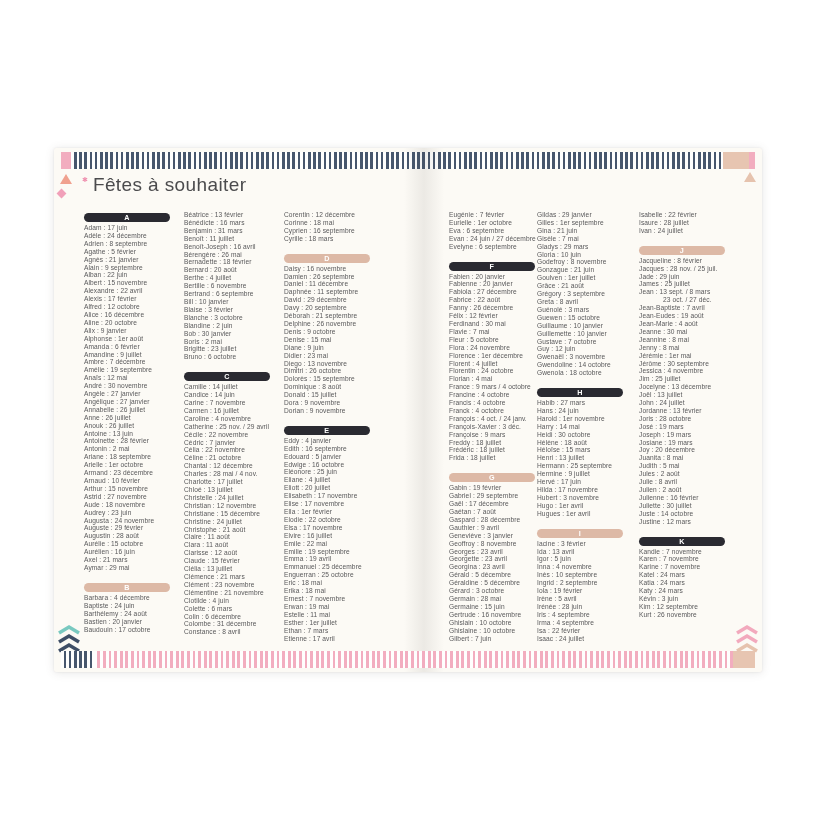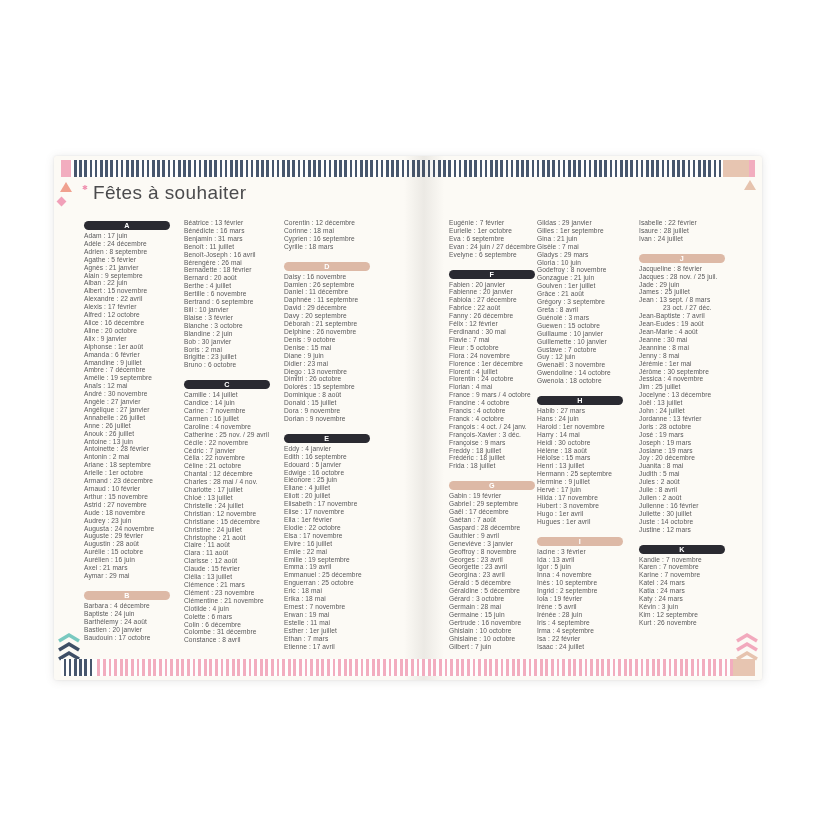--- a/index.html
+++ b/index.html
@@ -5,21 +5,21 @@
   :root{
     --paper:#fcfaf5; --pill_dark:#2a2a31; --pill_tan:#ddb9a6; --text:#58585a;
     --title:#4b4b4d; --navy:#3e4e66; --pink:#f2a9bd; --beige:#e6c3ae;
     --teal:#79c9c0; --accent_star:#ef8fae;
   }
   *{margin:0;padding:0;box-sizing:border-box;}
   html,body{width:815px;height:815px;}
   body{background:#ffffff;font-family:"Liberation Sans", sans-serif;position:relative;overflow:hidden;}
   .canvas{position:absolute;inset:0;}
   .spread{
-    position:absolute;left:54px;top:156px;width:708px;height:524px;
+    position:absolute;left:54px;top:148px;width:708px;height:524px;
     background:var(--paper);
     box-shadow:0 1px 10px rgba(90,85,80,.14), 0 0 2px rgba(90,85,80,.12);
     border-radius:2px;
   }
   .gutter{position:absolute;left:350px;top:0;width:40px;height:100%;
     background:linear-gradient(90deg, rgba(70,65,60,0) 0%, rgba(70,65,60,.09) 50%, rgba(70,65,60,0) 100%);}
   
   .tape{position:absolute;left:7px;right:7px;height:17px;opacity:.95;}
   .tape-top{top:4px;background:repeating-linear-gradient(90deg,#ffffff 0 2.6px,var(--navy) 2.6px 5.2px);}
   .tape-bottom{bottom:4px;background:repeating-linear-gradient(90deg,#ffffff 0 2.8px,var(--pink) 2.8px 5.6px);}

